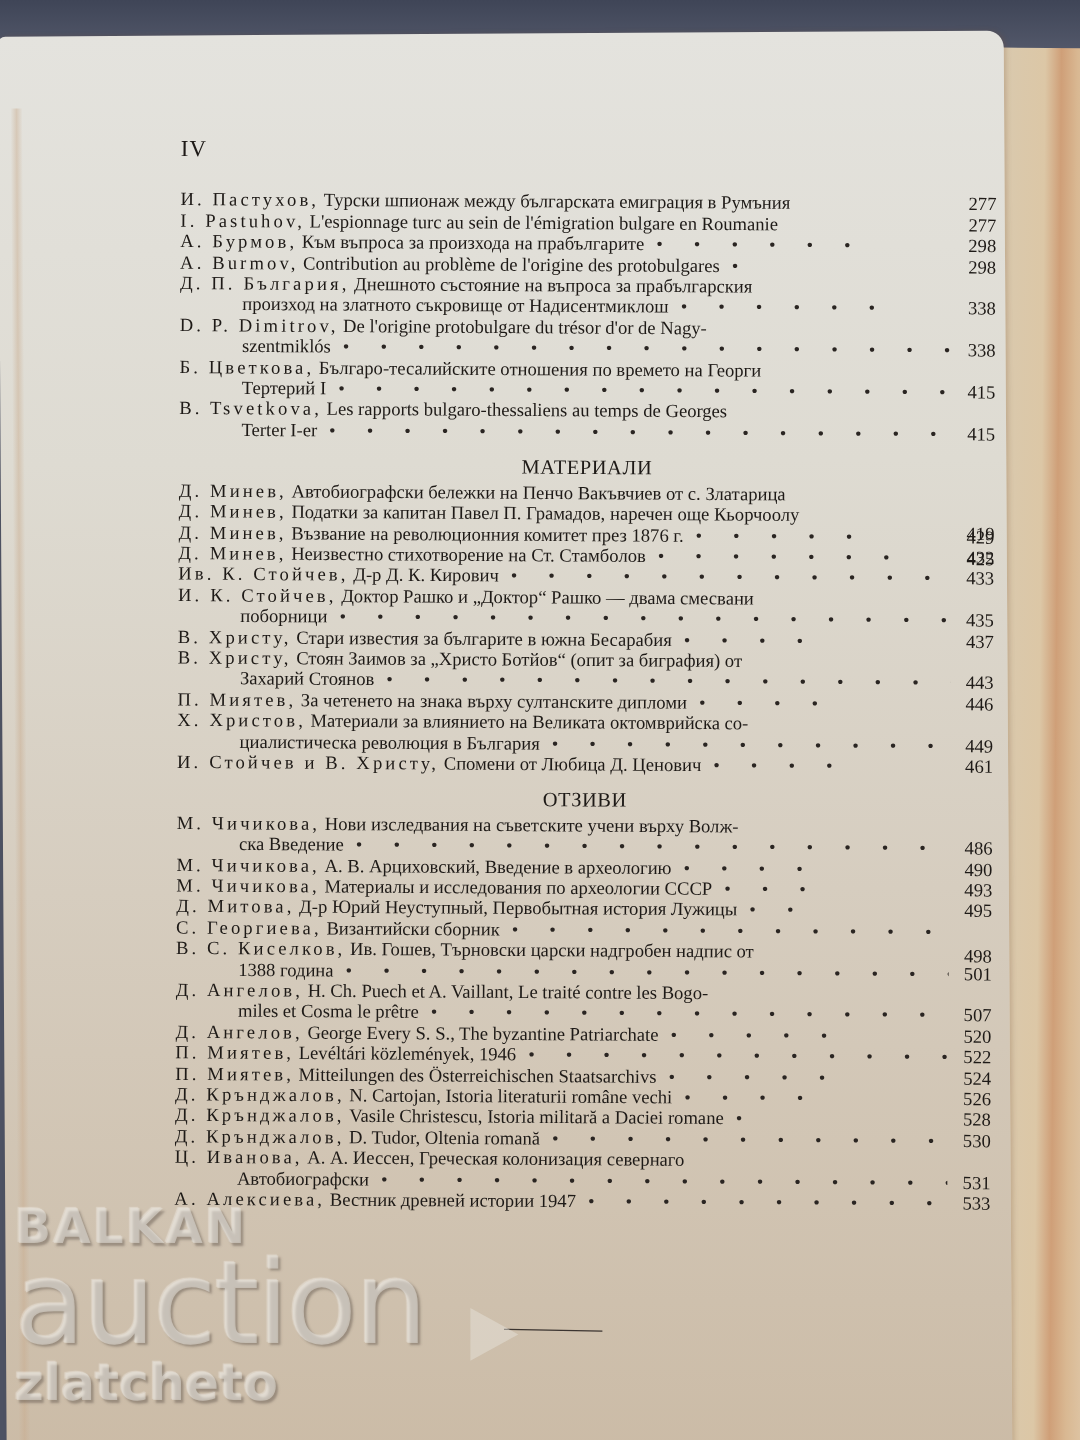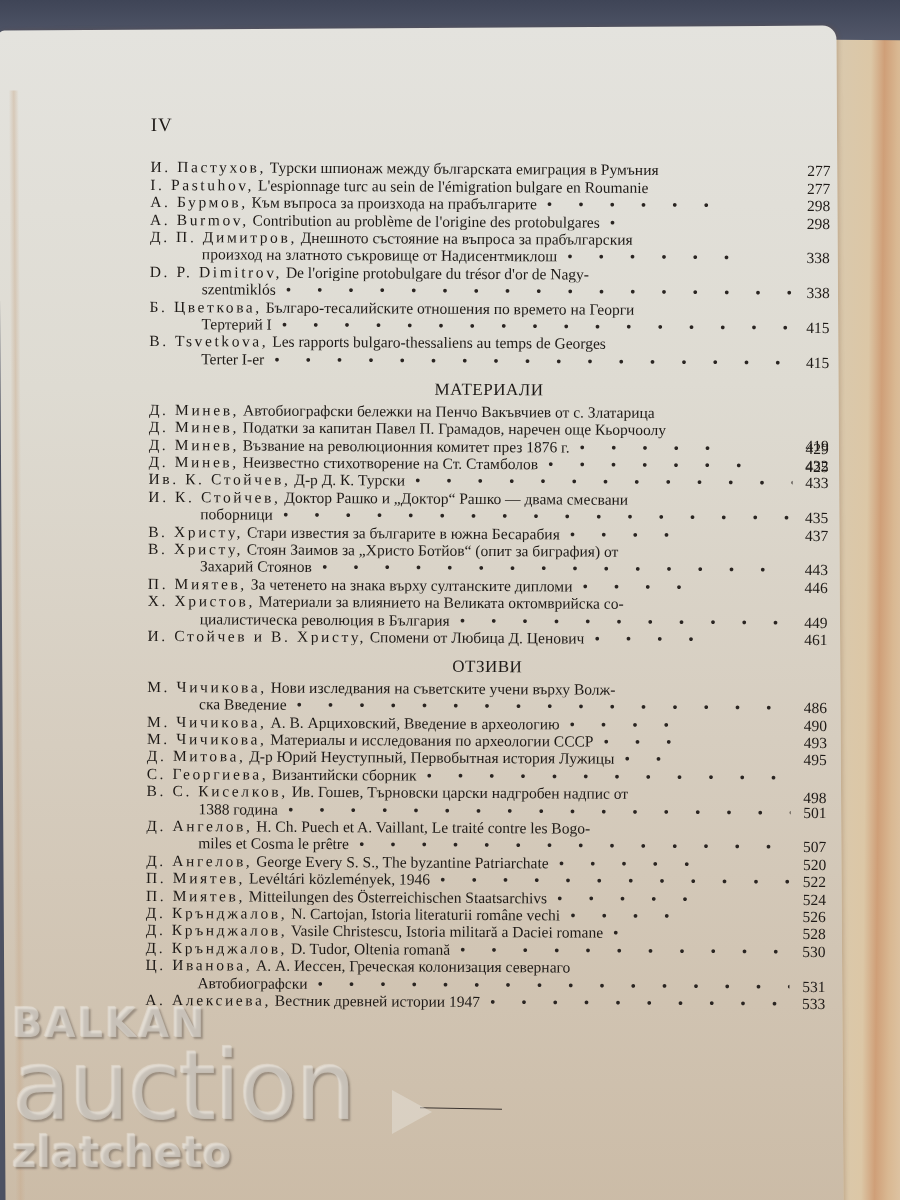--- a/index.html
+++ b/index.html
@@ -87,21 +87,21 @@
         </div>
         <div class="entry">
           <span class="pg" style="top: 0px;">298</span>
           <div class="line"><span class="author">А. Бурмов,</span><span> Към въпроса за произхода на прабългарите</span><span class="dots" style="margin-left: 10px;">• • • • • •</span></div>
         </div>
         <div class="entry">
           <span class="pg" style="top: 0px;">298</span>
           <div class="line"><span class="author">A. Burmov,</span><span> Contribution au problème de l'origine des protobulgares</span><span class="dots" style="margin-left: 10px;">•</span></div>
         </div>
         <div class="entry">
-          <div class="line"><span class="author">Д. П. Димитров,</span><span> Днешното състояние на въпроса за прабългарския</span></div>
+          <div class="line"><span class="author">Д. П. България,</span><span> Днешното състояние на въпроса за прабългарския</span></div>
           <span class="pg" style="top: 17.4px;">338</span>
           <div class="line cont"><span>произход на златното съкровище от Надисентмиклош</span><span class="dots" style="margin-left: 10px;">• • • • • •</span></div>
         </div>
         <div class="entry">
           <div class="line"><span class="author">D. P. Dimitrov,</span><span> De l'origine protobulgare du trésor d'or de Nagy-</span></div>
           <span class="pg" style="top: 17.4px;">338</span>
           <div class="line cont"><span>szentmiklós</span><span class="dots" style="margin-left: 10px;">• • • • • • • • • • • • • • • • • • • • •</span></div>
         </div>
         <div class="entry">
           <div class="line"><span class="author">Б. Цветкова,</span><span> Българо-тесалийските отношения по времето на Георги</span></div>
@@ -127,21 +127,21 @@
         <div class="entry">
           <span class="pg" style="top: 0px;">429</span>
           <div class="line"><span class="author">Д. Минев,</span><span> Възвание на революционния комитет през 1876 г.</span><span class="dots" style="margin-left: 10px;">• • • • •</span></div>
         </div>
         <div class="entry">
           <span class="pg" style="top: 0px;">432</span>
           <div class="line"><span class="author">Д. Минев,</span><span> Неизвестно стихотворение на Ст. Стамболов</span><span class="dots" style="margin-left: 10px;">• • • • • • •</span></div>
         </div>
         <div class="entry">
           <span class="pg" style="top: 0px;">433</span>
-          <div class="line"><span class="author">Ив. К. Стойчев,</span><span> Д-р Д. К. Турски</span><span class="dots" style="margin-left: 10px;">• • • • • • • • • • • • • • • • •</span></div>
+          <div class="line"><span class="author">Ив. К. Стойчев,</span><span> Д-р Д. К. Кирович</span><span class="dots" style="margin-left: 10px;">• • • • • • • • • • • • • • • • •</span></div>
         </div>
         <div class="entry">
           <div class="line"><span class="author">И. К. Стойчев,</span><span> Доктор Рашко и „Доктор“ Рашко — двама смесвани</span></div>
           <span class="pg" style="top: 17.4px;">435</span>
           <div class="line cont"><span>поборници</span><span class="dots" style="margin-left: 10px;">• • • • • • • • • • • • • • • • • • • • •</span></div>
         </div>
         <div class="entry">
           <span class="pg" style="top: 0px;">437</span>
           <div class="line"><span class="author">В. Христу,</span><span> Стари известия за българите в южна Бесарабия</span><span class="dots" style="margin-left: 10px;">• • • •</span></div>
         </div>

